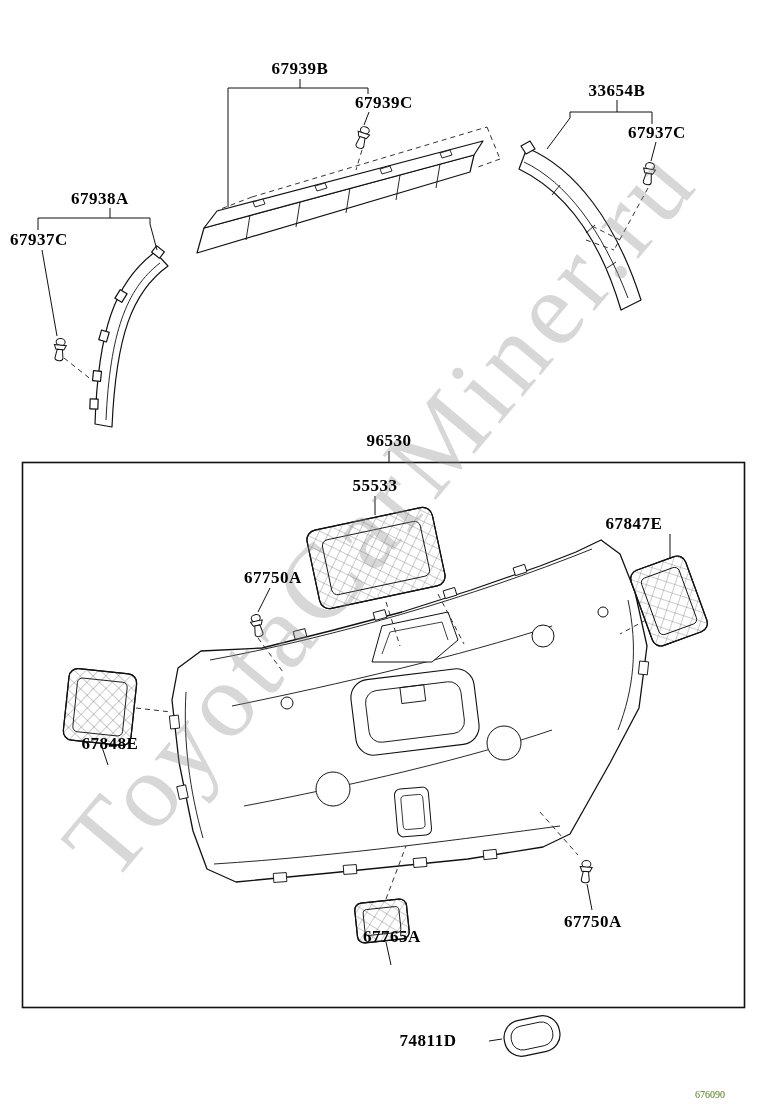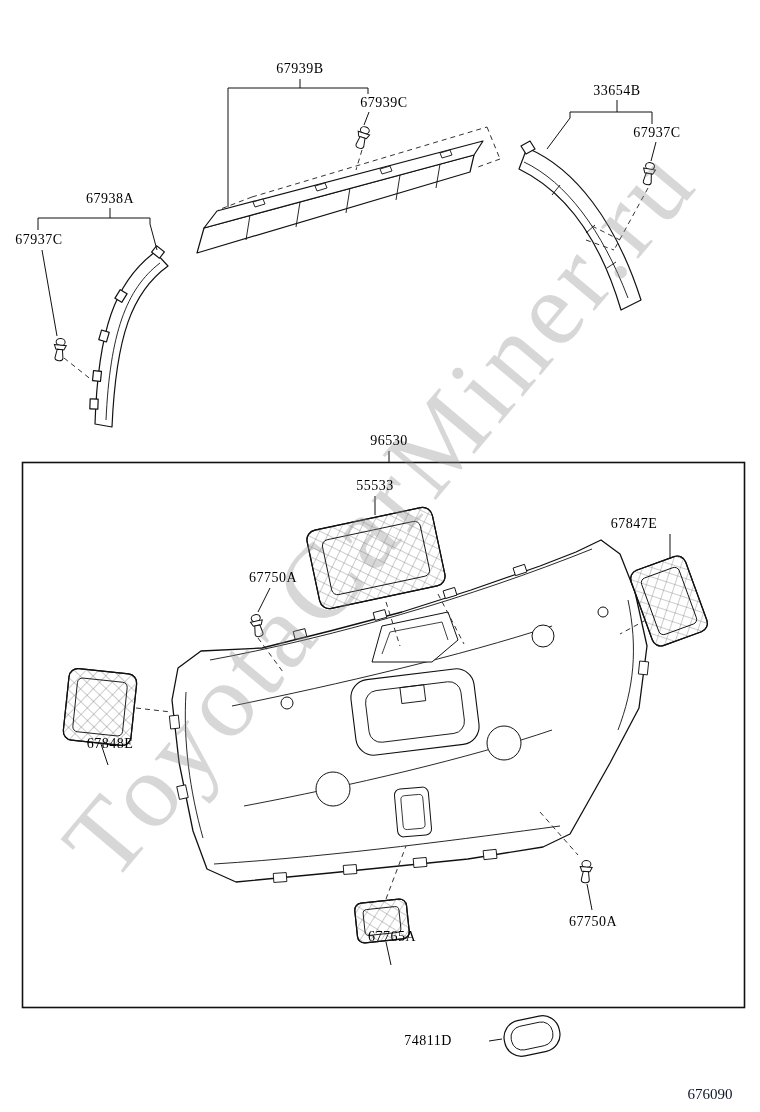--- a/index.html
+++ b/index.html
@@ -11,26 +11,26 @@
   .stage svg { position:absolute; left:0; top:0; z-index:1; }
   .watermark {
     position:absolute; left:50%; top:46%;
     transform:translate(-50%,-50%) rotate(-50deg);
     font-size:106px; letter-spacing:6px; white-space:nowrap;
     color:#8f8f8f; opacity:0.35; z-index:2; pointer-events:none;
     font-family:"Liberation Serif", serif;
   }
   .lbl {
     position:absolute; transform:translate(-50%,-50%);
-    font-weight:normal; font-size:14px; letter-spacing:0.5px;
+    font-weight:bold; font-size:17px; letter-spacing:0.5px;
     color:#000; white-space:nowrap; z-index:3;
   }
   .code {
     position:absolute; transform:translate(-50%,-50%);
-    font-size:15px; color:#0f172a; white-space:nowrap; z-index:3;
+    font-size:10px; color:#4d7c0f; white-space:nowrap; z-index:3;
   }
 </style>
 </head>
 <body>
 
 <div class="stage">
 
   <svg width="760" height="1112" viewBox="0 0 760 1112">
     <defs>
       <pattern id="grid" width="9" height="9" patternUnits="userSpaceOnUse" patternTransform="rotate(38)">
@@ -193,21 +193,21 @@
       <path d="M489,1041 L502,1039"></path>
     </g>
   </svg>
 
   <div class="watermark">ToyotaCarMiner.ru</div>
 
   <div class="lbl" style="left:300px; top:69px">67939B</div>
   <div class="lbl" style="left:384px; top:103px">67939C</div>
   <div class="lbl" style="left:617px; top:91px">33654B</div>
   <div class="lbl" style="left:657px; top:133px">67937C</div>
-  <div class="lbl" style="left:110px; top:199px">67938A</div>
+  <div class="lbl" style="left:100px; top:199px">67938A</div>
   <div class="lbl" style="left:39px;  top:240px">67937C</div>
   <div class="lbl" style="left:389px; top:441px">96530</div>
   <div class="lbl" style="left:375px; top:486px">55533</div>
   <div class="lbl" style="left:634px; top:524px">67847E</div>
   <div class="lbl" style="left:273px; top:578px">67750A</div>
   <div class="lbl" style="left:110px; top:744px">67848E</div>
   <div class="lbl" style="left:593px; top:922px">67750A</div>
   <div class="lbl" style="left:392px; top:937px">67765A</div>
   <div class="lbl" style="left:428px; top:1041px">74811D</div>
 

